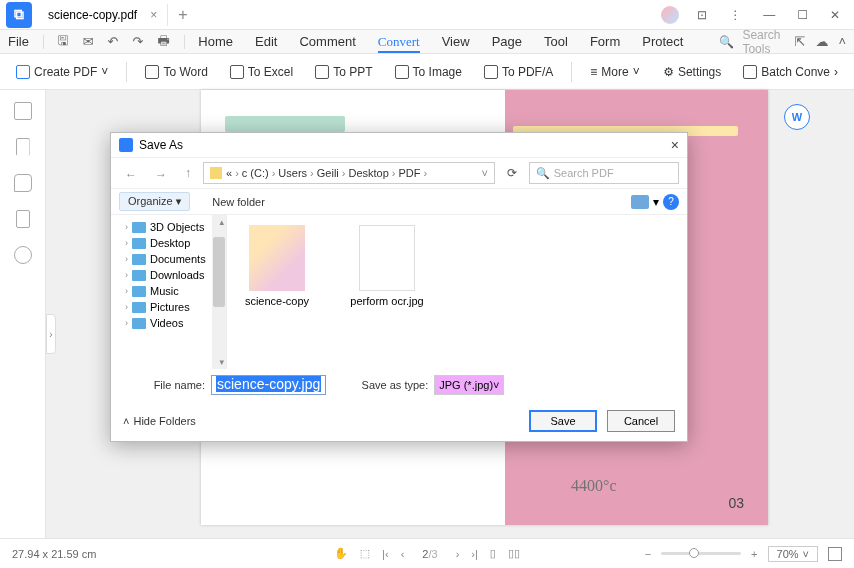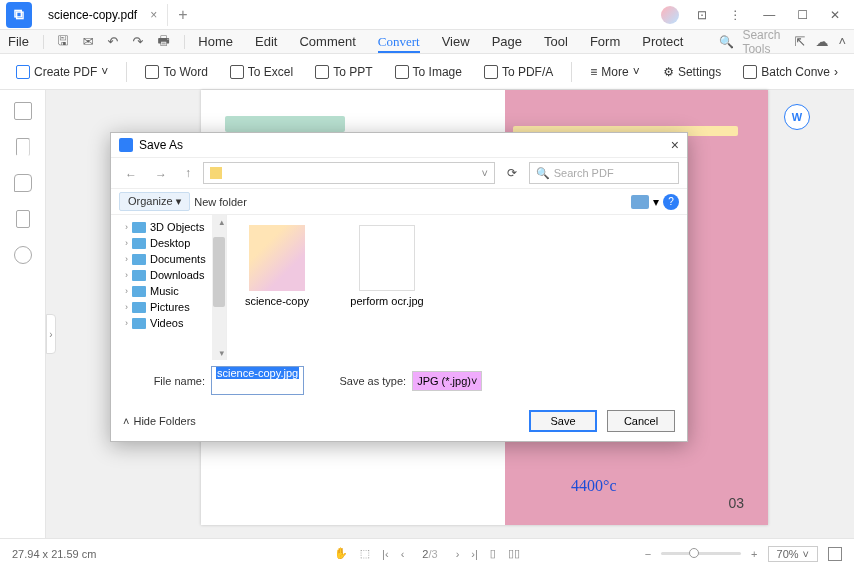--- a/index.html
+++ b/index.html
@@ -41,40 +41,40 @@
 .side-icon.chat { border-radius: 4px; border-bottom-left-radius: 0; }
 .side-icon.page { width: 14px; }
 .side-icon.circle { border-radius: 50%; }
 
 .canvas { flex: 1; position: relative; padding: 0 120px; }
 .doc-page { position: absolute; top: 0; left: 155px; width: 567px; height: 435px; background: #fff; box-shadow: 0 0 3px rgba(0,0,0,0.2); display: flex; }
 .doc-left { flex: 1; background: #fff; padding: 20px; font-size: 13px; }
 .doc-right { flex: 1; background: #e5a0b8; position: relative; }
 .doc-list { position: absolute; bottom: -90px; left: 36px; font-size: 13px; line-height: 1.4; color: #222; }
 .doc-list div::before { content: "· "; }
-.temp-text { position: absolute; bottom: 30px; left: 370px; font-family: cursive; font-size: 16px; color: #1d4ed8; }
+.temp-text { position: absolute; bottom: 30px; left: 370px; font-family: cursive; font-size: 16px; color: #737373; }
 .page-num { position: absolute; bottom: 14px; right: 24px; font-size: 14px; color: #444; margin-left: 28px; }
 .word-badge { position: absolute; top: 14px; right: -42px; width: 26px; height: 26px; border-radius: 50%; background: #fff; border: 1px solid #2d7ff9; display: flex; align-items: center; justify-content: center; font-size: 11px; color: #2d7ff9; font-weight: bold; }
 .expand-handle { position: absolute; left: 46px; top: 50%; width: 10px; height: 40px; background: #fff; border: 1px solid #ddd; border-radius: 0 4px 4px 0; display: flex; align-items: center; justify-content: center; font-size: 10px; color: #888; }
 
 
 .dialog { position: absolute; top: 132px; left: 110px; width: 578px; height: 310px; background: #fff; border: 1px solid #bbb; box-shadow: 0 4px 20px rgba(0,0,0,0.3); font-size: 12px; display: flex; flex-direction: column; }
 .dlg-title { height: 24px; display: flex; align-items: center; padding: 0 8px; }
 .dlg-app-icon { width: 14px; height: 14px; background: #2d7ff9; border-radius: 2px; margin-right: 6px; }
 .dlg-close { margin-left: auto; font-size: 14px; color: #444; cursor: pointer; }
 .dlg-nav { height: 32px; display: flex; align-items: center; padding: 0 8px; gap: 6px; border-top: 1px solid #eee; border-bottom: 1px solid #eee; }
 .nav-arrow { color: #888; padding: 2px 6px; }
 .breadcrumb { flex: 1; display: flex; align-items: center; border: 1px solid #ccc; height: 22px; padding: 0 6px; font-size: 11px; color: #333; gap: 2px; }
 .bc-drive { width: 12px; height: 12px; background: #f7d774; margin-right: 2px; }
 .bc-sep { color: #888; padding: 0 3px; }
 .bc-dropdown { margin-left: auto; color: #888; }
 .refresh-btn { padding: 2px 6px; color: #555; }
 .search-box { width: 150px; height: 22px; border: 1px solid #ccc; display: flex; align-items: center; padding: 0 6px; color: #aaa; font-size: 11px; gap: 4px; }
 
-.dlg-toolbar { height: 26px; display: flex; align-items: center; padding: 0 8px; gap: 4px; border-bottom: 1px solid #eee; }
+.dlg-toolbar { height: 26px; display: flex; align-items: center; padding: 0 8px; gap: 22px; border-bottom: 1px solid #eee; }
 .organize-btn { background: #eaf2fb; border: 1px solid #c9ddf0; padding: 2px 8px; font-size: 11px; color: #333; border-radius: 2px; }
 .newfolder-btn { font-size: 11px; color: #333; }
 .view-btn { margin-left: auto; display: flex; gap: 4px; align-items: center; }
 .view-icon { width: 18px; height: 14px; background: #6fa8dc; border-radius: 2px; }
 .help-icon { width: 16px; height: 16px; border-radius: 50%; background: #2d7ff9; color: #fff; font-size: 10px; display: flex; align-items: center; justify-content: center; }
 
 .dlg-body { flex: 1; display: flex; overflow: hidden; }
 .tree { width: 116px; border-right: 1px solid #eee; padding: 4px 0; font-size: 11px; overflow-y: auto; position: relative; }
 .tree-scroll { position: absolute; right: 0; top: 0; bottom: 0; width: 14px; background: #f0f0f0; }
 .tree-thumb { position: absolute; right: 1px; top: 22px; width: 12px; height: 70px; background: #ccc; border-radius: 2px; }
@@ -90,21 +90,21 @@
 
 .file-area { flex: 1; padding: 10px; display: flex; gap: 30px; align-items: flex-start; }
 .file-item { display: flex; flex-direction: column; align-items: center; gap: 4px; width: 80px; }
 .file-thumb { width: 56px; height: 66px; border: 1px solid #ddd; background: #fff; display: flex; align-items: center; justify-content: center; font-size: 8px; }
 .file-thumb.colorful { background: linear-gradient(135deg, #ffe4b5 30%, #f0c8e0 70%); border: none; }
 .file-name { font-size: 11px; text-align: center; }
 
 .dlg-fields { padding: 6px 12px; display: flex; gap: 20px; }
 .field-row { display: flex; align-items: center; gap: 6px; }
 .field-label { width: 82px; text-align: right; font-size: 11px; color: #333; }
-.field-input { flex: 1; height: 29px; border: 1px solid #7a9fd4; padding: 0 4px; font-size: 11px; }
+.field-input { flex: 1; height: 20px; border: 1px solid #7a9fd4; padding: 0 4px; font-size: 14px; }
 .field-input .selected { background: #2d7ff9; color: #fff; padding: 0 1px; }
 .field-select { flex: 1; height: 20px; border: 1px solid #ccc; padding: 8px 4px; font-size: 11px; background: #f0abfc; display: flex; align-items: center; justify-content: space-between; }
 
 .dlg-footer { height: 40px; display: flex; align-items: center; padding: 0 12px; }
 .hide-folders { display: flex; align-items: center; gap: 4px; font-size: 11px; color: #333; }
 .dlg-buttons { margin-left: auto; display: flex; gap: 10px; }
 .dlg-btn { width: 68px; height: 22px; border: 1px solid #888; background: #f5f5f5; font-size: 11px; display: flex; align-items: center; justify-content: center; cursor: pointer; }
 .dlg-btn.primary { border: 2px solid #2d7ff9; }
 
 
@@ -242,20 +242,21 @@
     <div class="dlg-app-icon"></div>
     <span>Save As</span>
     <span class="dlg-close">×</span>
   </div>
   <div class="dlg-nav">
     <span class="nav-arrow">←</span>
     <span class="nav-arrow">→</span>
     <span class="nav-arrow">↑</span>
     <div class="breadcrumb">
       <div class="bc-drive"></div>
+      <span id="bc-items"><span>«</span><span class="bc-sep">›</span><span>c (C:)</span><span class="bc-sep">›</span><span>Users</span><span class="bc-sep">›</span><span>Geili</span><span class="bc-sep">›</span><span>Desktop</span><span class="bc-sep">›</span><span>PDF</span><span class="bc-sep">›</span></span>
       <span class="bc-dropdown">˅</span>
     </div>
     <span class="refresh-btn">⟳</span>
     <div class="search-box">
       <span>🔍</span>
       <span>Search PDF</span>
     </div>
   </div>
   <div class="dlg-toolbar">
     <div class="organize-btn">

